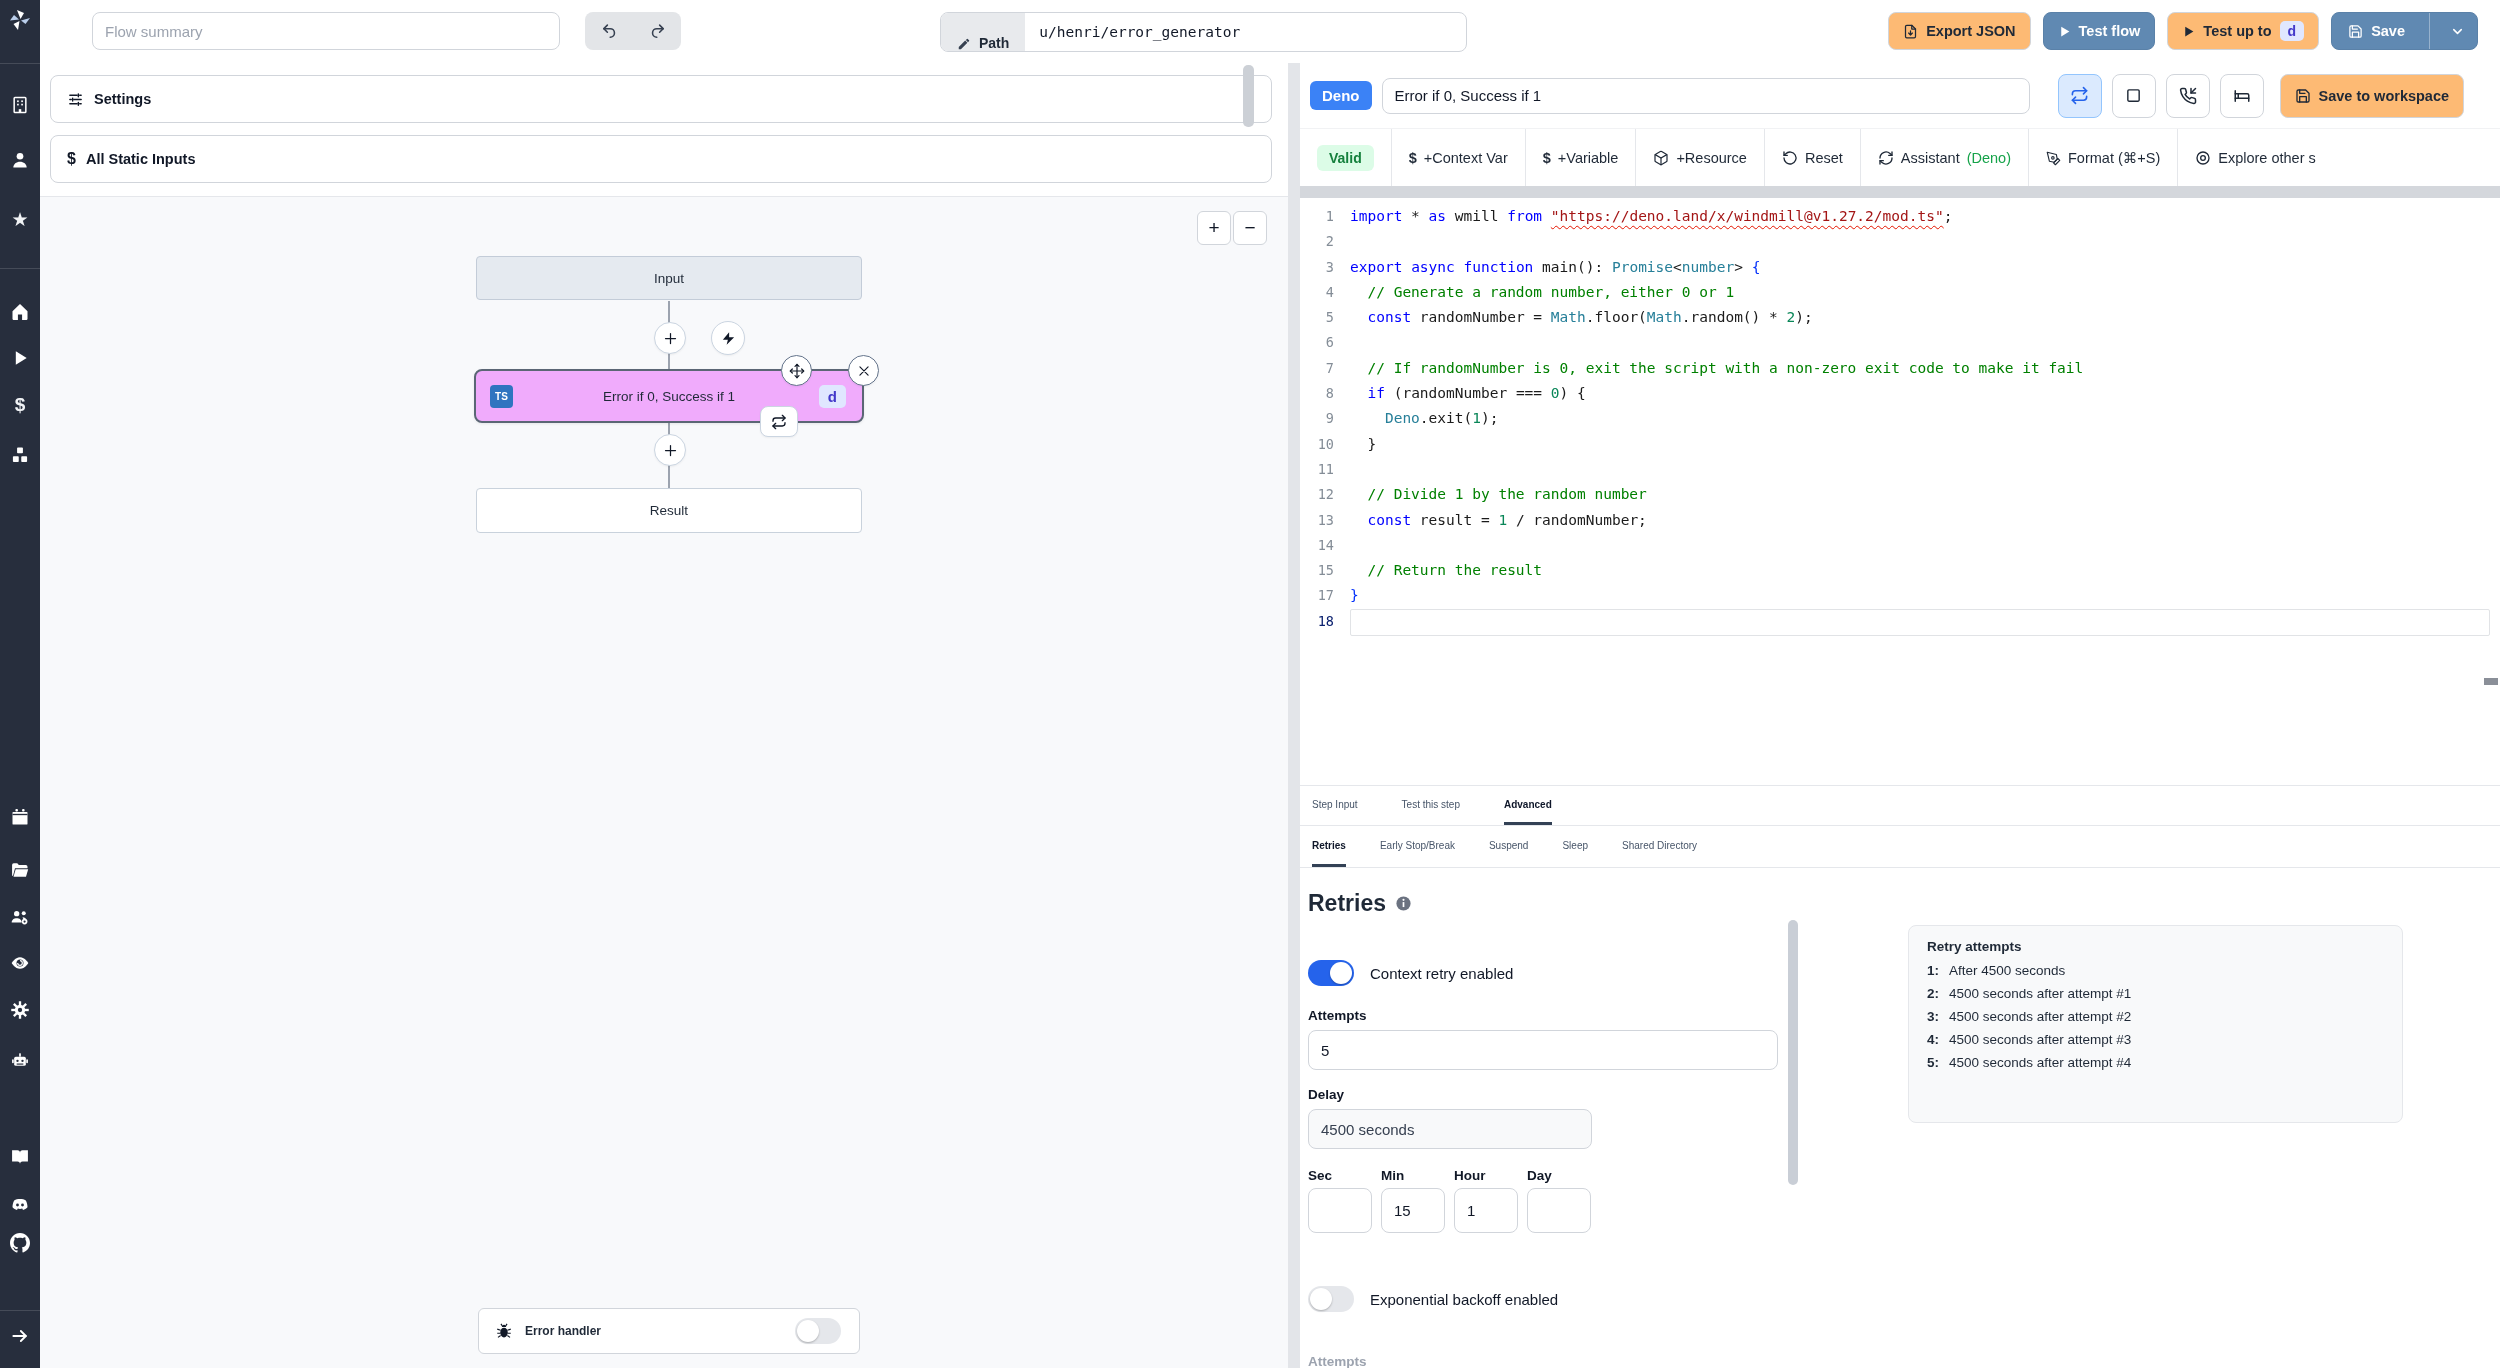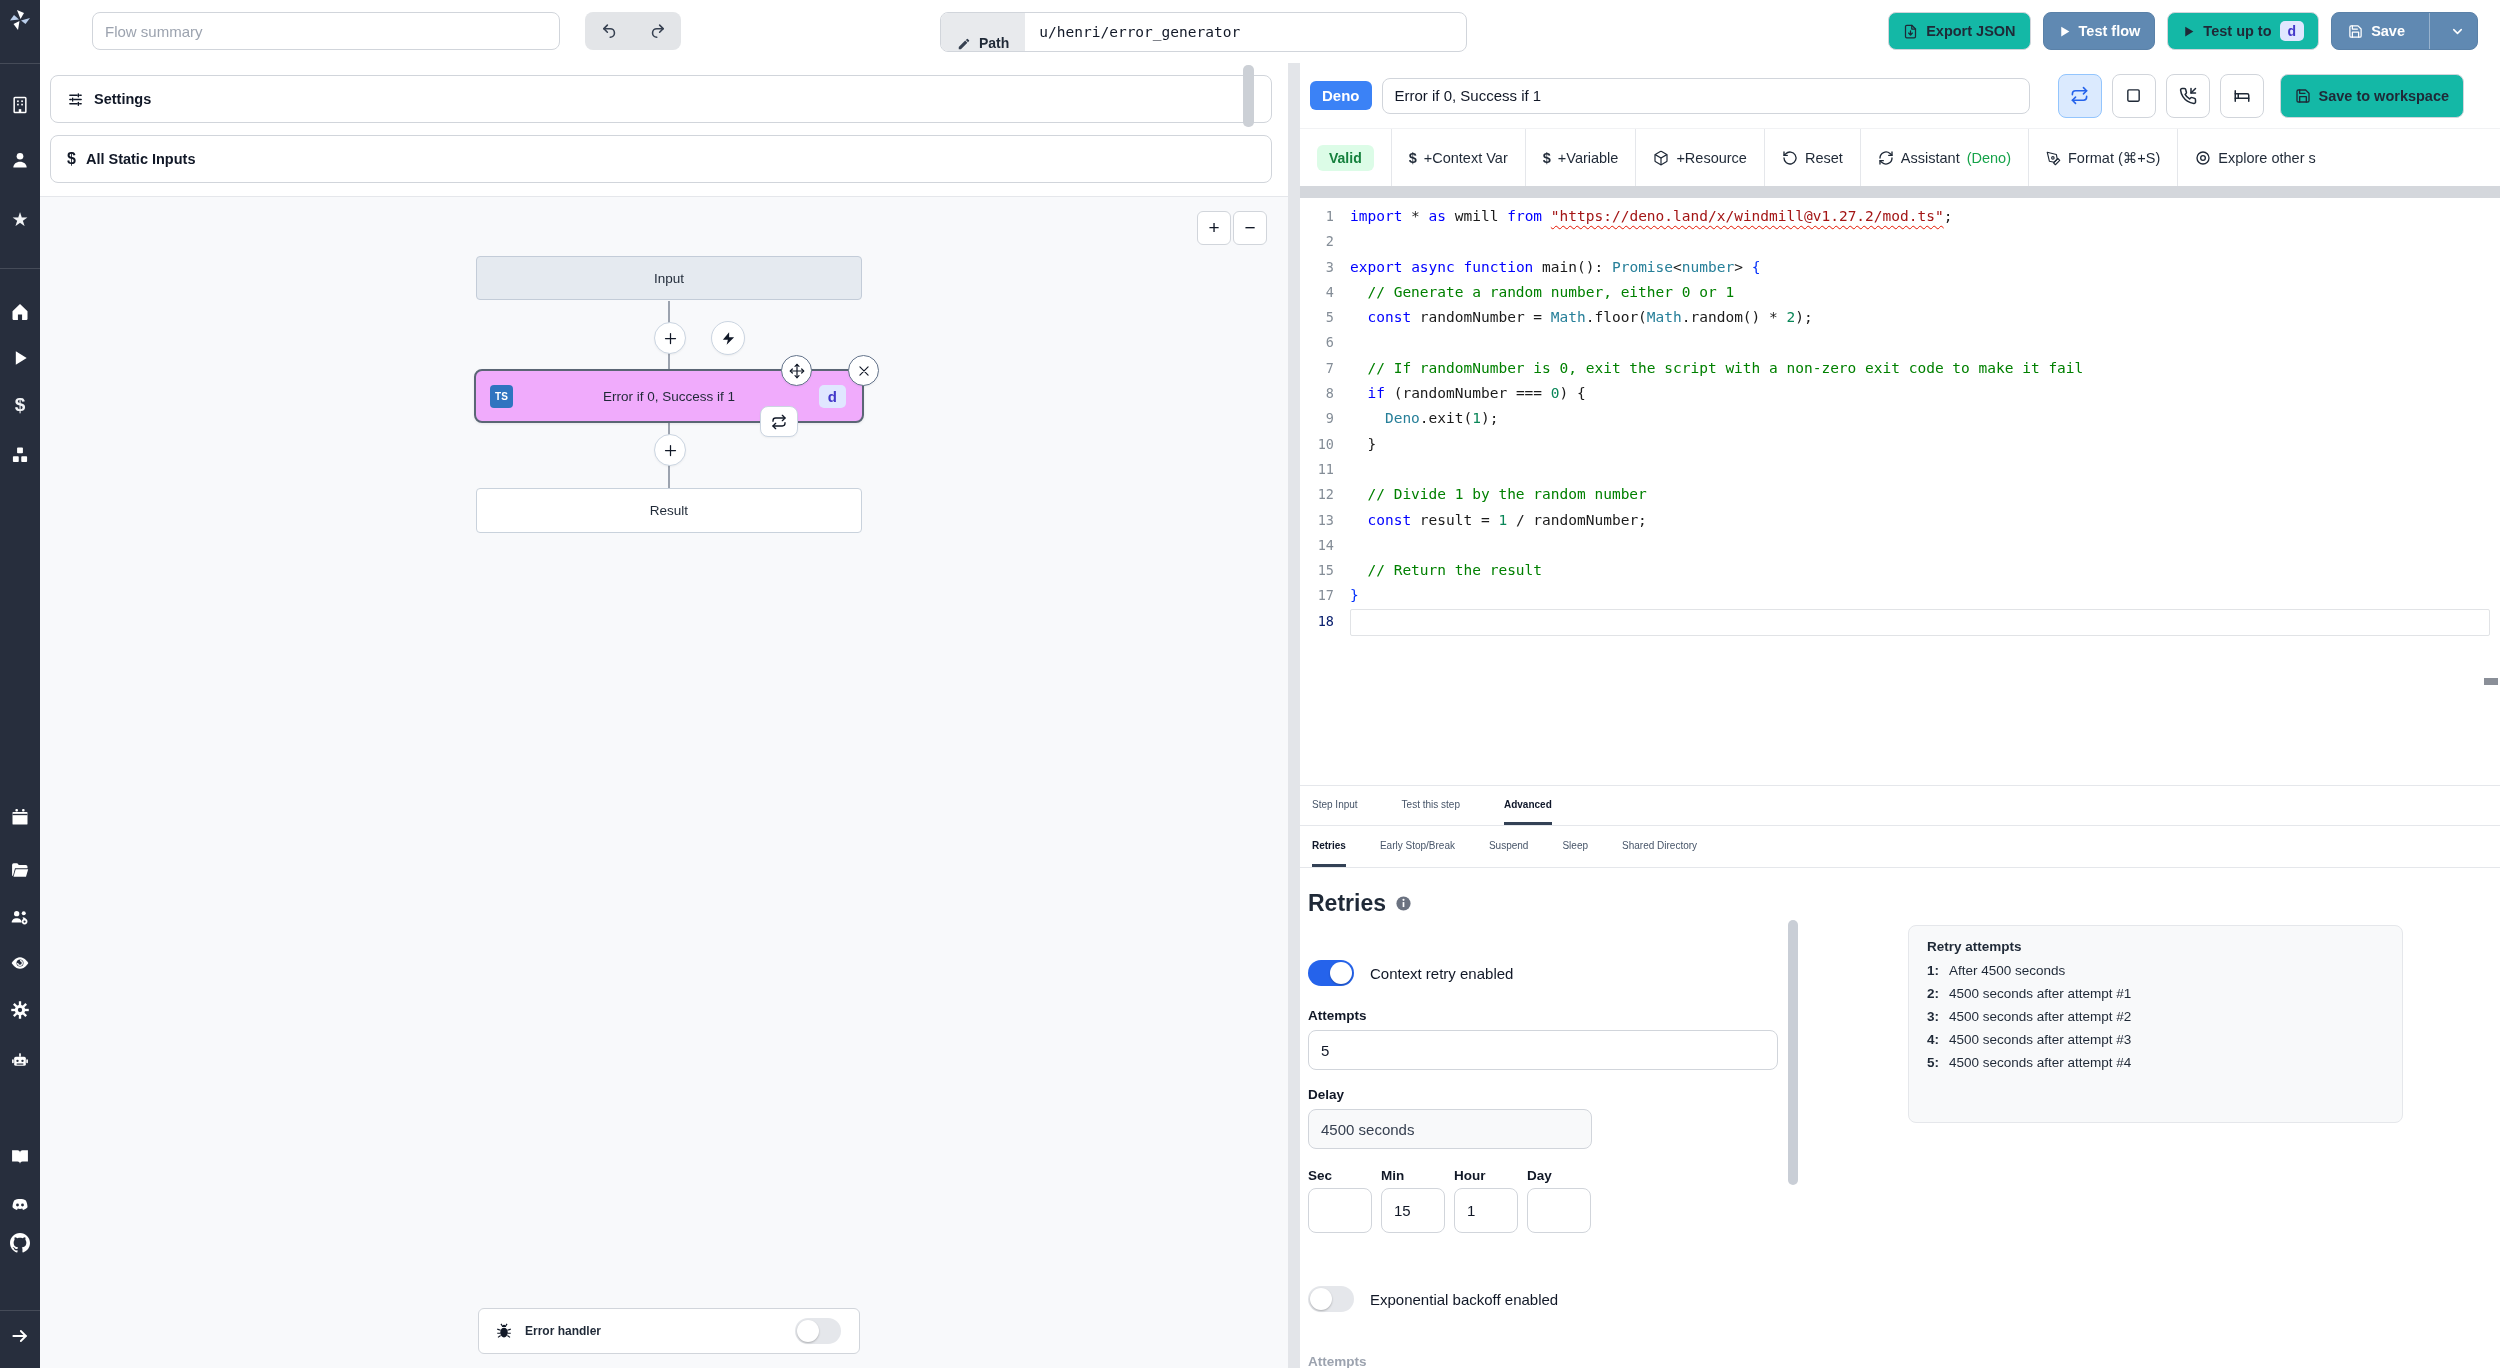--- a/index.html
+++ b/index.html
@@ -10,21 +10,21 @@
   .sidebar{left:0;top:0;width:40px;height:1368px;background:#272e3d;z-index:5;}
   .sb-ic{position:absolute;left:10px;width:20px;height:20px;color:#f1f3f6;}
   .sb-div{position:absolute;left:0;width:40px;border-top:1px solid rgba(255,255,255,.14);}
   
   .topbar{left:40px;top:0;width:2460px;height:63px;background:#fff;border-bottom:1px solid #e5e7eb;}
   .inp{border:1px solid #d1d5db;border-radius:8px;background:#fff;box-sizing:border-box;
        font-family:inherit;font-size:15px;color:#111827;padding:0 12px;outline:none;}
   .inp::placeholder{color:#9ca3af;}
   .btn{display:inline-flex;align-items:center;gap:8px;justify-content:center;border-radius:8px;
        font-weight:700;font-size:14.5px;box-sizing:border-box;height:38px;padding:0 14px;
-       border:1px solid #d1d5db;background:#14b8a6;color:#1f2937;cursor:pointer;}
+       border:1px solid #d1d5db;background:#fdba74;color:#1f2937;cursor:pointer;}
   .btn.blue{background:#6089b2;border-color:#5a81a8;color:#fff;}
   .undo-group{display:flex;align-items:center;background:#e3e5e8;border-radius:8px;height:38px;}
   .undo-group .ub{width:48px;height:38px;display:flex;align-items:center;justify-content:center;color:#374151;}
   .pathwrap{display:flex;align-items:center;height:38px;border:1px solid #d1d5db;border-radius:8px;overflow:hidden;background:#fff;}
   .pathchip{display:flex;align-items:flex-end;gap:8px;background:#e8eaed;height:100%;padding:0 16px;font-weight:600;color:#1f2937;}
   .pathval{font-family:"DejaVu Sans Mono","Liberation Mono",monospace;font-size:14.5px;padding:0 14px;color:#111827;}
   .badge-d{background:#e0e7ff;color:#4338ca;font-weight:700;border-radius:5px;padding:2px 8px;font-size:14px;}
   
   .leftpanel{left:40px;top:63px;width:1248px;height:1305px;background:#fff;}
   .panelrow{position:absolute;left:10px;width:1222px;height:48px;border:1px solid #d1d5db;border-radius:8px;

